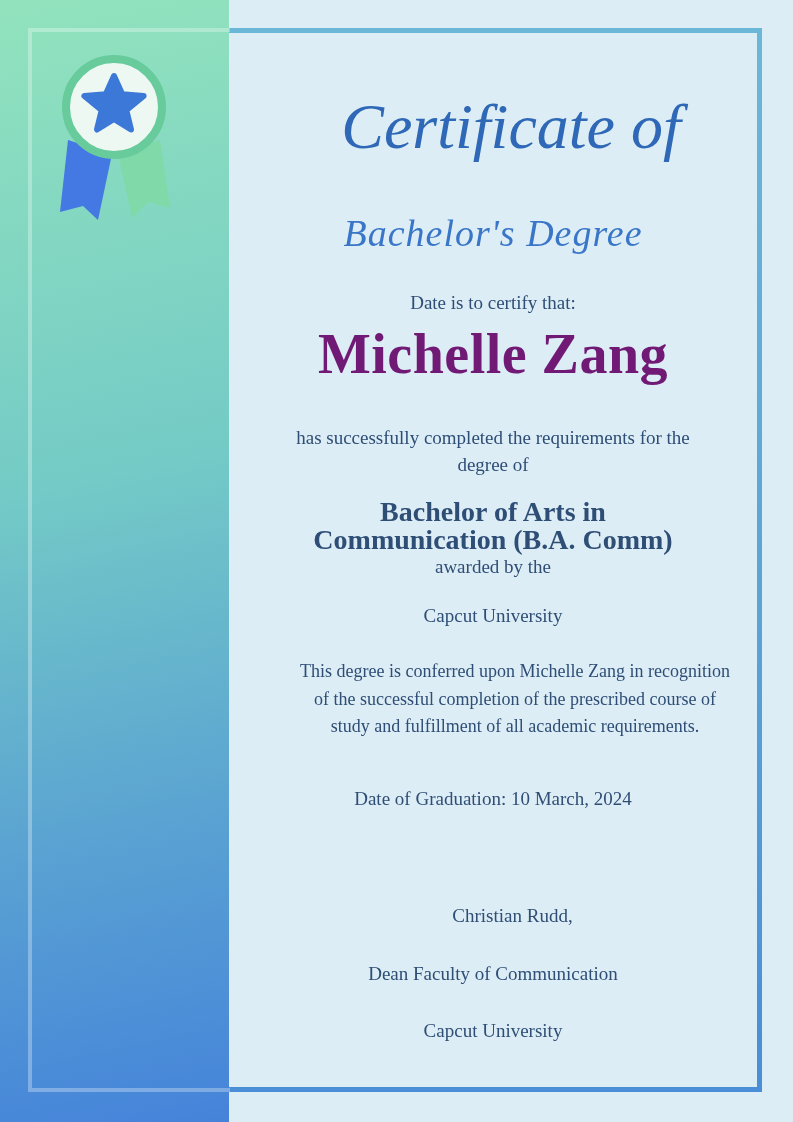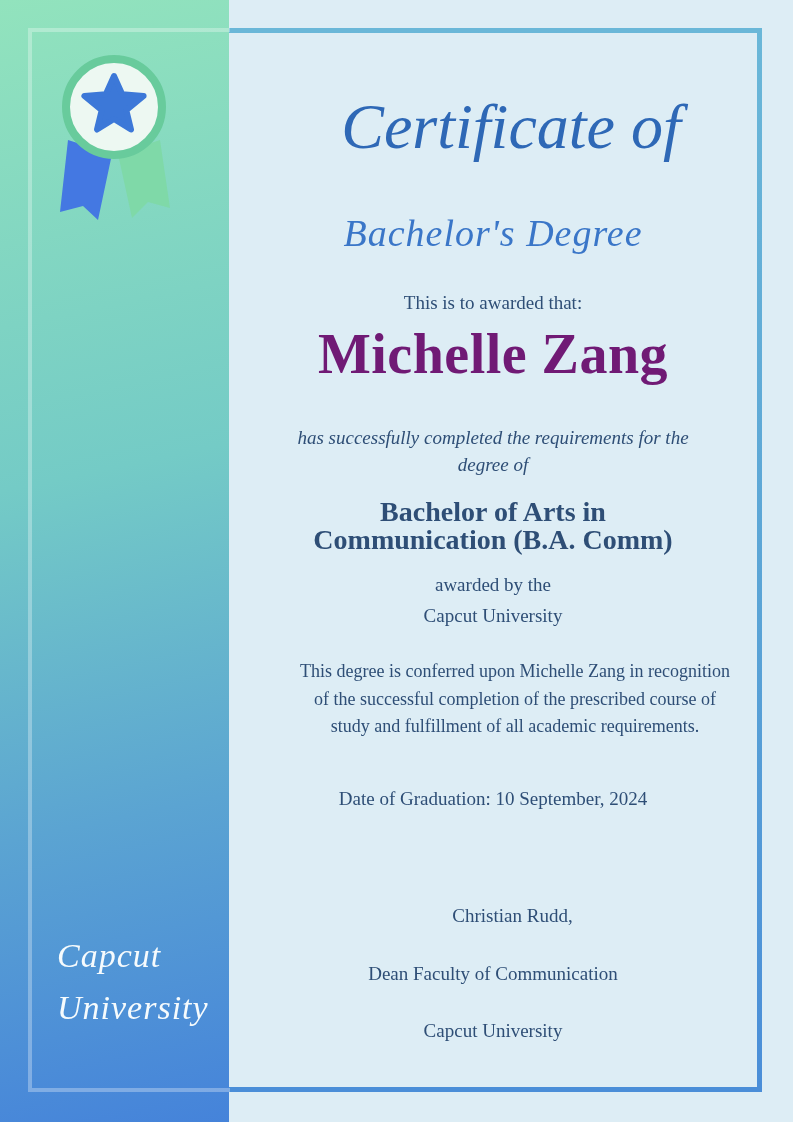--- a/index.html
+++ b/index.html
@@ -57,24 +57,24 @@
     color:#3a76c8; letter-spacing:1px;margin-top:15px;
   }
   .certify-label { top:292px; font-size:19px; }
   .recipient-name {
     top:322px; font-size:56px; font-weight:bold; color:#701a75;
     letter-spacing:0.5px;
   }
   .completion-text { top:424px; font-size:19px; line-height:27px; }
   .completion-text span, .conferral-text span, .degree-name span
     { display:inline-block; }
-  .completion-text span { max-width:440px;font-style:italic; }
+  .completion-text span { max-width:440px; }
   .degree-name { top:498px; font-size:28px; font-weight:600; line-height:28px; }
   .degree-name span { max-width:390px; }
-  .awarded-label { top:574px; font-size:19px; }
+  .awarded-label { top:556px; font-size:19px; }
   .institution-name { top:605px; font-size:19px; }
   .conferral-text { top:658px; font-size:18px; line-height:27.5px;margin-left:44px; }
   .conferral-text span { max-width:445px; }
   .graduation-date { top:788px; font-size:19px; }
   .signer-name { top:905px; font-size:19px;margin-left:39px; }
   .signer-title { top:961px; font-size:19px; line-height:26px; }
   .signer-institution { top:1020px; font-size:19px; }
 </style>
 </head>
 <body>
@@ -89,49 +89,45 @@
     <svg class="badge" viewBox="0 0 136 188" xmlns="http://www.w3.org/2000/svg">
 
       <polygon points="20,92 64,106 50,172 35,158 12,164" fill="#4478e2"></polygon>
       <polygon points="70,106 112,92 122,160 100,154 84,170" fill="#7fd9a8"></polygon>
 
       <circle cx="66" cy="59" r="48" fill="#edf8f2" stroke="#68cb9c" stroke-width="8"></circle>
 
       <polygon points="66,28 74.2,46.3 95.6,48 78.3,62.3 83,81.5 66,71 49,81.5 53.7,62.3 36.4,48 57.8,46.3" fill="#3c78d8" stroke="#3c78d8" stroke-width="6" stroke-linejoin="round"></polygon>
     </svg>
 
-    <div class="strip-brand">
-      <div>Capcut</div>
-      <div>University</div>
-    </div>
   </div>
 
   <div class="content">
     <div class="row title-script">Certificate of</div>
     <div class="row subtitle-script">Bachelor's Degree</div>
 
-    <div class="row certify-label">This is to awarded that:</div>
+    <div class="row certify-label">Date is to certify that:</div>
 
     <div class="row recipient-name">Michelle Zang</div>
 
     <div class="row completion-text">
       <span>has successfully completed the requirements for the degree of</span>
     </div>
 
     <div class="row degree-name">
       <span>Bachelor of Arts in Communication (B.A. Comm)</span>
     </div>
 
     <div class="row awarded-label">awarded by the</div>
     <div class="row institution-name">Capcut University</div>
 
     <div class="row conferral-text">
       <span>This degree is conferred upon Michelle Zang in recognition of the successful completion of the prescribed course of study and fulfillment of all academic requirements.</span>
     </div>
 
-    <div class="row graduation-date">Date of Graduation: 10 September, 2024</div>
+    <div class="row graduation-date">Date of Graduation: 10 March, 2024</div>
 
     <div class="row signer-name">Christian Rudd,</div>
     <div class="row signer-title">Dean Faculty of Communication</div>
     <div class="row signer-institution">Capcut University</div>
   </div>
 
 </div>
 
 </body></html>

